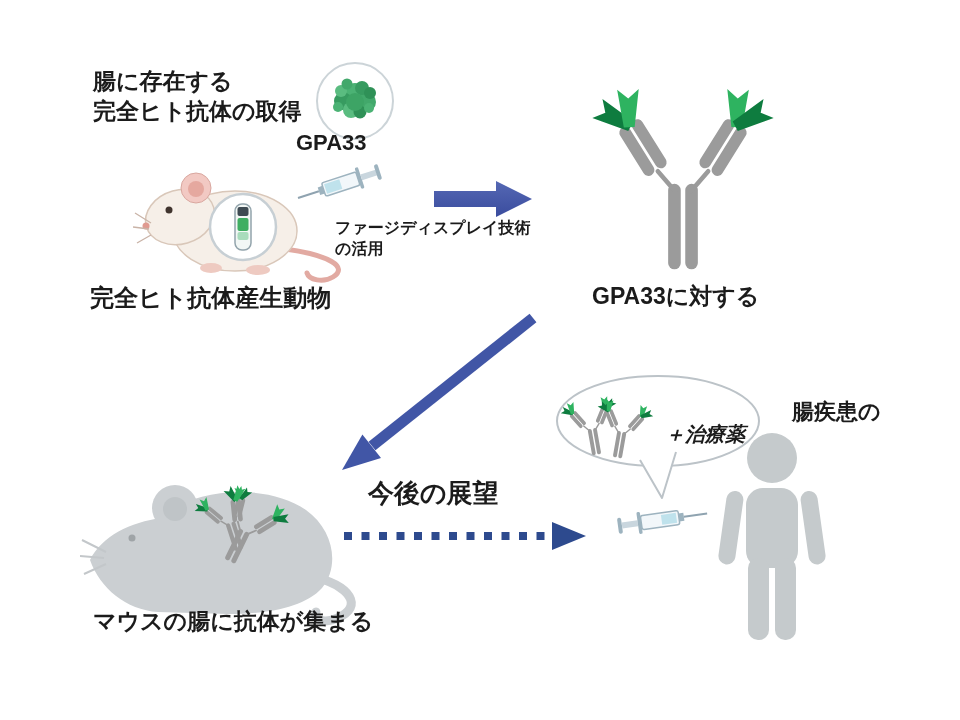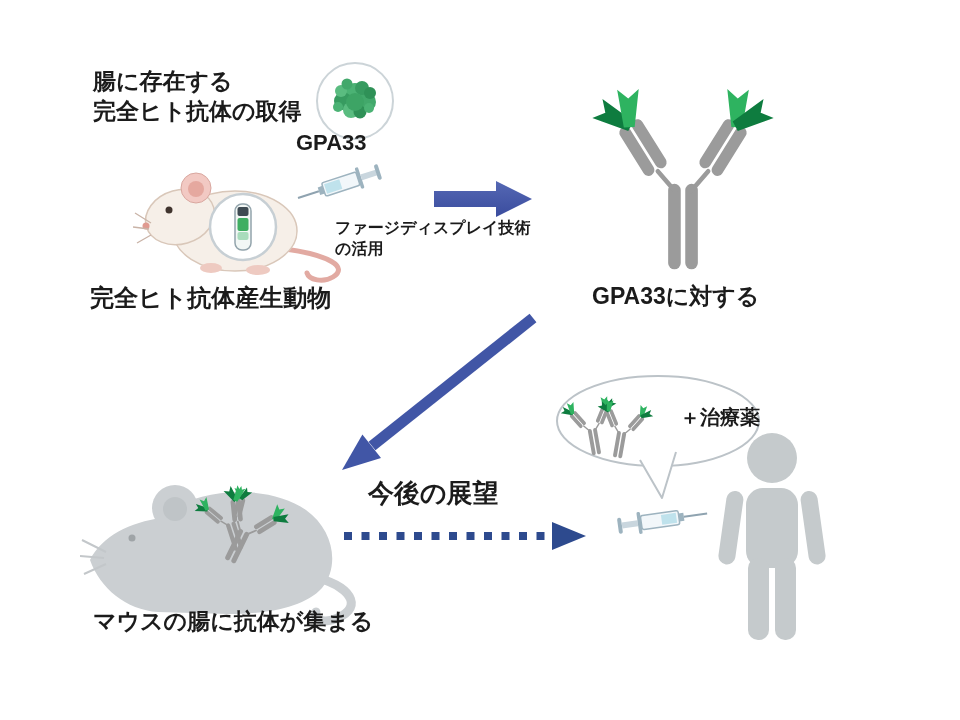--- a/index.html
+++ b/index.html
@@ -12,21 +12,21 @@
     position:absolute;font-weight:bold;color:#1b1b1b;
     line-height:1.32;z-index:5;white-space:nowrap;
   }
   .note1   {left:93px;  top:66px;  width:210px; font-size:23px;}
   .gpa33   {left:296px; top:128px; width:108px; font-size:22px;}
   .animal  {left:90px;  top:282px; width:295px; font-size:24px;}
   .phage   {left:335px; top:217px; width:305px; font-size:16px;}
   .result  {left:592px; top:281px; width:245px; font-size:23px;}
   .future  {left:368px; top:476px; width:150px; font-size:26px;}
   .mousecap{left:93px;  top:606px; width:310px; font-size:23px; text-align:left;}
-  .bubbletext{left:650px; top:404px; width:110px; font-size:20px; text-align:right;}
+  .bubbletext{left:650px; top:421px; width:110px; font-size:20px; text-align:center;font-style:italic;}
   .patient {left:792px; top:397px; width:120px; font-size:22px;}
   .deliver {left:643px; top:631px; width:255px; font-size:24px; text-align:left;}
 
   .svg-blob          {left:314px; top:60px;}
   .svg-mouse         {left:133px; top:153px;}
   .svg-syringe-top   {left:290px; top:158px;}
   .svg-arrow-right   {left:434px; top:180px;}
   .svg-antibody-big  {left:585px; top:64px;}
   .svg-arrow-diag    {left:330px; top:300px;}
   .svg-mouse-gray    {left:80px;  top:452px;}
@@ -80,20 +80,21 @@
 
   <div class="lbl result">
     <div>GPA33に対する</div>
   </div>
 
   <div class="lbl future">今後の展望</div>
   <div class="lbl mousecap">マウスの腸に抗体が集まる</div>
 
   <div class="lbl bubbletext">＋治療薬</div>
   <div class="lbl patient">
+    <div>腸疾患の</div>
   </div>
 
   <svg class="abs svg-blob" width="84" height="84" viewBox="0 0 84 84">
     <circle cx="41" cy="41" r="38" fill="#ffffff" stroke="#ccd4d8" stroke-width="2"></circle>
     <g>
       <circle cx="41" cy="34" r="11" fill="#4bb274"></circle>
       <circle cx="29" cy="41" r="9" fill="#379b60"></circle>
       <circle cx="52" cy="42" r="10" fill="#42a86b"></circle>
       <circle cx="37" cy="50" r="8" fill="#5abc80"></circle>
       <circle cx="48" cy="28" r="7" fill="#379b60"></circle>

